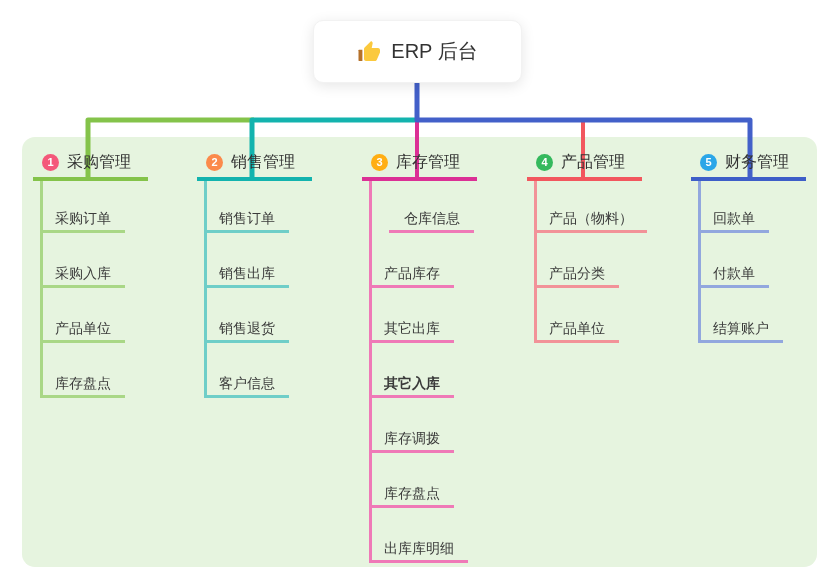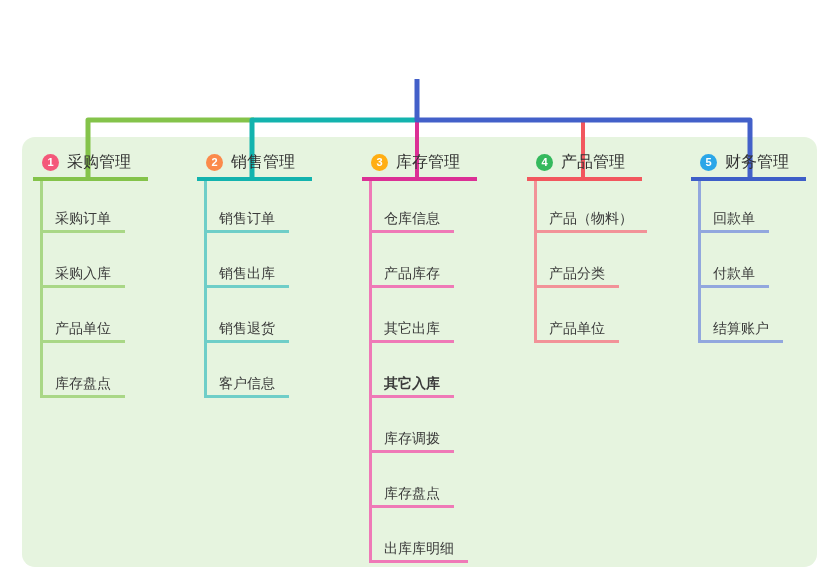--- a/index.html
+++ b/index.html
@@ -47,20 +47,29 @@
   <div class="panel" style="background: rgb(230, 244, 223);"></div>
 
   <svg class="connectors" viewBox="0 0 839 588" xmlns="http://www.w3.org/2000/svg">
     <path d="M254 120 H88 V177" fill="none" stroke-width="5" stroke-linejoin="round" stroke="#84C34A"></path>
     <path d="M417 120 H252 V177" fill="none" stroke-width="5" stroke-linejoin="round" stroke="#13B3AE"></path>
     <path d="M417 122 V177" fill="none" stroke-width="4" stroke="#DB3095"></path>
     <path d="M583 121 V177" fill="none" stroke-width="4" stroke="#F2575E"></path>
     <path d="M417 79 V120 H750 V177" fill="none" stroke-width="5" stroke-linejoin="round" stroke="#4360C9"></path>
   </svg>
 
+  <div class="root-card">
+    <span>
+      <svg width="24" height="24" viewBox="0 0 24 24">
+        <path d="M2 21h3.4V9.8H2c-.3 0-.5.2-.5.5v10.2c0 .3.2.5.5.5z" fill="#B5712A"></path>
+        <path d="M23 10c0-1.1-.9-2-2-2h-6.3l.95-4.57.03-.32c0-.41-.17-.79-.44-1.06L14.17 1 7.58 7.59C7.22 7.95 7 8.45 7 9v10c0 1.1.9 2 2 2h9c.83 0 1.54-.5 1.84-1.22l3.02-7.05c.09-.23.14-.47.14-.73v-2z" fill="#FBC93D"></path>
+      </svg>
+    </span>
+    <span>ERP 后台</span>
+  </div>
 
   <div id="branches">
       <div class="branch" style="left: 33px;">
     <div class="branch-header" style="border-bottom-color: rgb(132, 195, 74);">
       <span class="badge" style="background: rgb(244, 88, 122);">1</span>
       <span class="branch-label">采购管理</span>
     </div>
     <div class="spine" style="background: rgb(169, 215, 134); height: 217px;"></div>
   <div class="child" style="top: 59px; border-bottom-color: rgb(169, 215, 134);">采购订单</div>
         <div class="child" style="top: 114px; border-bottom-color: rgb(169, 215, 134);">采购入库</div>
@@ -77,21 +86,21 @@
         <div class="child" style="top: 114px; border-bottom-color: rgb(111, 206, 200);">销售出库</div>
         <div class="child" style="top: 169px; border-bottom-color: rgb(111, 206, 200);">销售退货</div>
         <div class="child" style="top: 224px; border-bottom-color: rgb(111, 206, 200);">客户信息</div>
       </div>
       <div class="branch" style="left: 362px;">
     <div class="branch-header" style="border-bottom-color: rgb(219, 48, 149);">
       <span class="badge" style="background: rgb(255, 174, 19);">3</span>
       <span class="branch-label">库存管理</span>
     </div>
     <div class="spine" style="background: rgb(239, 121, 183); height: 382px;"></div>
-  <div class="child" style="top: 59px; border-bottom-color: rgb(239, 121, 183);">仓库信息</div>
+  <div class="child" style="top: 59px; border-bottom-color: rgb(239, 121, 183); margin-left: 20px;">仓库信息</div>
         <div class="child" style="top: 114px; border-bottom-color: rgb(239, 121, 183);">产品库存</div>
         <div class="child" style="top: 169px; border-bottom-color: rgb(239, 121, 183);">其它出库</div>
         <div class="child" style="top: 224px; border-bottom-color: rgb(239, 121, 183); font-weight: bold;">其它入库</div>
         <div class="child" style="top: 279px; border-bottom-color: rgb(239, 121, 183);">库存调拨</div>
         <div class="child" style="top: 334px; border-bottom-color: rgb(239, 121, 183);">库存盘点</div>
         <div class="child" style="top: 389px; border-bottom-color: rgb(239, 121, 183);">出库库明细</div>
       </div>
       <div class="branch" style="left: 527px;">
     <div class="branch-header" style="border-bottom-color: rgb(242, 87, 94);">
       <span class="badge" style="background: rgb(53, 185, 93);">4</span>

